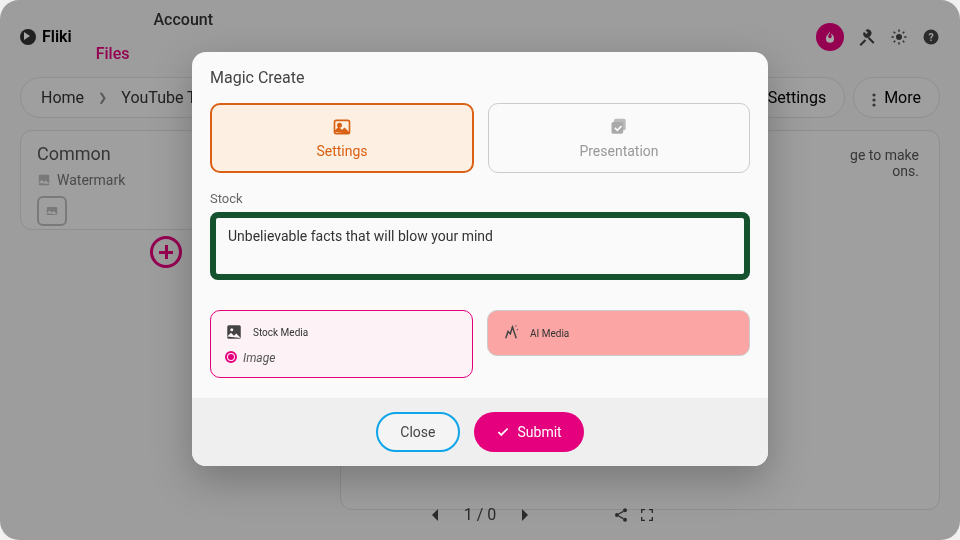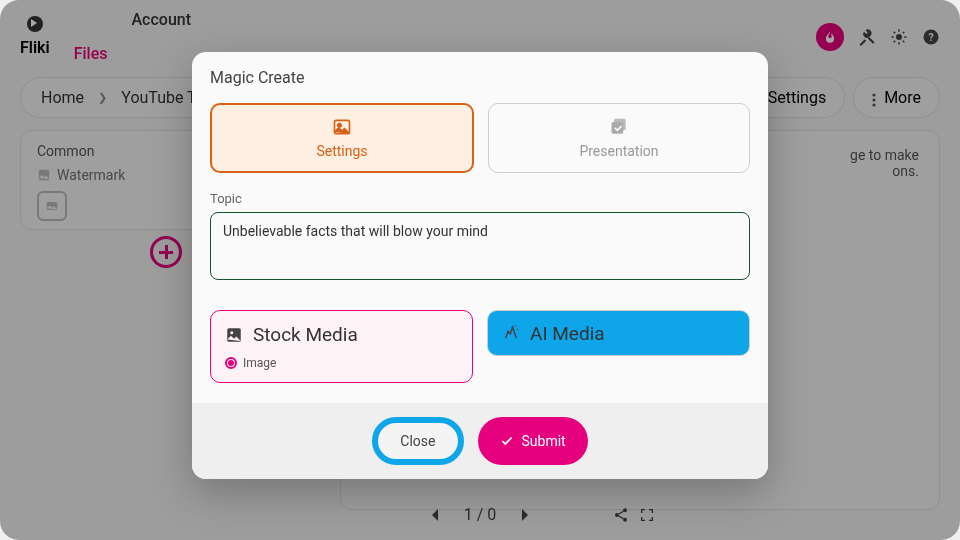--- a/index.html
+++ b/index.html
@@ -1,40 +1,40 @@
 <!DOCTYPE html>
 <html><head>
 <meta charset="utf-8">
 <style>
 * { box-sizing: border-box; margin: 0; padding: 0; font-family: -apple-system, BlinkMacSystemFont, "Segoe UI", Roboto, sans-serif; }
 body { width: 960px; height: 540px; background: #f1f1f1; overflow: hidden; position: relative; }
 
 .topbar { display: flex; align-items: center; padding: 10px 20px; justify-content: space-between; }
 .topbar-left { display: flex; align-items: center; gap: 24px; }
-.brand { display: flex; align-items: center; gap: 6px; font-weight: 600; flex-direction: column; }
+.brand { display: flex; align-items: center; gap: 6px; font-weight: 600; }
 .brand-icon { width: 16px; height: 16px; background: #333; border-radius: 50%; position: relative; }
 .brand-icon::after { content: ''; position: absolute; left: 4px; top: 3px; border-left: 6px solid #fff; border-top: 4px solid transparent; border-bottom: 4px solid transparent; }
 .topnav { display: flex; gap: 24px; }
 .topnav a { color: #333; text-decoration: none; font-weight: 500; }
 .topnav a.active { color: #e5007d; margin-top: 34px; }
 .topbar-right { display: flex; align-items: center; gap: 14px; }
 .circle-btn { width: 28px; height: 28px; border-radius: 50%; display: flex; align-items: center; justify-content: center; }
 .hot-btn { background: #e5007d; color: #fff; }
 
 .breadcrumb-row { display: flex; align-items: center; padding: 4px 20px 12px; gap: 10px; }
 .crumbs { flex: 1; background: #f4f4f4; border: 1px solid #ddd; border-radius: 999px; padding: 10px 20px; display: flex; align-items: center; gap: 14px; }
 .crumbs a { color: #333; text-decoration: none; }
 .chev { color: #888; font-size: 11px; }
 .right-pills { display: flex; align-items: center; gap: 8px; }
 .pill { background: #f4f4f4; border: 1px solid #ddd; border-radius: 999px; padding: 10px 18px; display: flex; align-items: flex-end; gap: 8px; }
 
 .workspace { display: flex; gap: 20px; padding: 0 20px; }
 .panel { background: #f4f4f4; border: 1px solid #ddd; border-radius: 12px; }
 .left-panel { width: 300px; height: 100px; padding: 12px 16px; }
-.left-title { font-size: 14px; color: #555; margin-bottom: 8px; }
+.left-title { font-size: 18px; color: #555; margin-bottom: 8px; }
 .wm-row { display: flex; align-items: center; gap: 6px; color: #737373; font-size: 14px; }
 .wm-box { width: 30px; height: 30px; border: 2px solid #bbb; border-radius: 6px; margin-top: 8px; display: flex; align-items: center; justify-content: center; }
 
 .right-panel { flex: 1; height: 380px; padding: 16px 18px; position: relative; }
 .right-text { color: #555; font-size: 14px; text-align: right; padding-right: 2px; }
 
 .plus-circle { width: 32px; height: 32px; border: 3px solid #e5007d; border-radius: 50%; position: absolute; left: 150px; top: 236px; display: flex; align-items: center; justify-content: center; }
 .plus-circle::before, .plus-circle::after { content: ''; position: absolute; background: #e5007d; }
 .plus-circle::before { width: 14px; height: 3px; }
 .plus-circle::after { width: 3px; height: 14px; }
@@ -47,33 +47,33 @@
 .modal { width: 576px; background: #fafafa; border-radius: 14px; overflow: hidden; box-shadow: 0 14px 40px rgba(0,0,0,0.25); }
 .modal-header { padding: 16px 18px 8px; font-size: 16px; color: #444; }
 .modal-body { padding: 8px 18px 20px; }
 
 .format-row { display: flex; gap: 14px; }
 .format-card { flex: 1; height: 70px; border: 1px solid #ccc; border-radius: 10px; background: #fafafa; display: flex; flex-direction: column; align-items: center; justify-content: center; gap: 6px; font-size: 14px; color: #999; }
 .format-card.selected { border: 2px solid #d96014; background: #fdf0e2; color: #d96014; }
 .format-icon { width: 26px; height: 20px; }
 
 .field-label { font-size: 13px; color: #666; margin: 18px 0 6px; }
-.topic-input { width: 100%; height: 68px; border: 1px solid #14532d; border-radius: 8px; padding: 10px 12px; resize: none; font-size: 14px; background: #fafafa; color: #333; font-family: inherit; }
+.topic-input { width: 100%; height: 68px; border: 6px solid #14532d; border-radius: 8px; padding: 10px 12px; resize: none; font-size: 14px; background: #fafafa; color: #333; font-family: inherit; }
 
 .media-row { display: flex; gap: 14px; margin-top: 26px; }
-.media-card { flex: 1; border: 1px solid #ccc; border-radius: 10px; padding: 12px 14px; background: #0ea5e9; }
+.media-card { flex: 1; border: 1px solid #ccc; border-radius: 10px; padding: 12px 14px; background: #fca5a5; }
 .media-card.selected { border-color: #e5007d; background: #fdf3f7; }
-.media-head { display: flex; align-items: center; gap: 10px; font-size: 19px; color: #333; margin-bottom: 10px; }
+.media-head { display: flex; align-items: center; gap: 10px; font-size: 10px; color: #333; margin-bottom: 10px; }
 .radio { width: 12px; height: 12px; border-radius: 50%; border: 2px solid #e5007d; display: inline-flex; align-items: center; justify-content: center; margin-right: 6px; }
 .radio.on::after { content: ''; width: 6px; height: 6px; background: #e5007d; border-radius: 50%; }
-.radio-row { display: flex; align-items: center; font-size: 12px; color: #555; }
+.radio-row { display: flex; align-items: flex-start; font-size: 12px; color: #555; font-style: italic; }
 
 .modal-footer { background: #efefef; padding: 14px; display: flex; justify-content: center; gap: 14px; }
 .btn { border-radius: 999px; padding: 10px 22px; font-size: 14px; border: none; cursor: pointer; }
-.btn-close { background: #f4f4f4; border: 6px solid #0ea5e9; color: #444; }
+.btn-close { background: #f4f4f4; border: 2px solid #0ea5e9; color: #444; }
 .btn-submit { background: #e5007d; color: #fff; display: flex; align-items: center; gap: 8px; }
 
 svg { display: block; }
 </style>
 </head>
 <body>
 
 <div class="topbar">
   <div class="topbar-left">
     <div class="brand">
@@ -206,21 +206,21 @@
         <div class="format-card">
           <svg class="format-icon" viewBox="0 0 24 24" fill="#bbb">
               <rect x="6" y="2" width="14" height="14" rx="2"></rect>
               <rect x="3" y="6" width="14" height="14" rx="2" fill="#aaa"></rect>
               <path d="M7 13l3 3 5-5" stroke="#fafafa" stroke-width="2" fill="none"></path>
             </svg>
           <span>Presentation</span>
         </div>
       </div>
 
-      <div class="field-label">Topic</div>
+      <div class="field-label">Stock</div>
       <textarea class="topic-input" style="">Unbelievable facts that will blow your mind</textarea>
 
       <div class="media-row">
         <div class="media-card selected">
           <div class="media-head">
             <svg width="18" height="18" viewBox="0 0 24 24" fill="#444">
                 <rect x="3" y="3" width="18" height="18" rx="2"></rect>
                 <circle cx="9" cy="9" r="2" fill="#fdf3f7"></circle>
                 <path d="M3 18l5-5 4 4 3-3 6 6" fill="#fdf3f7"></path>
               </svg>

